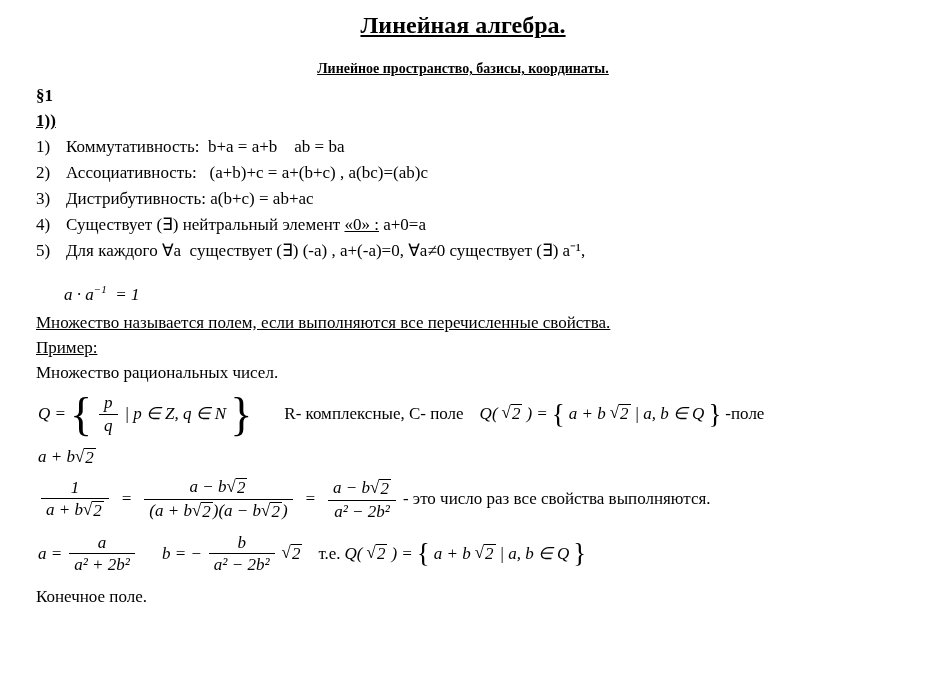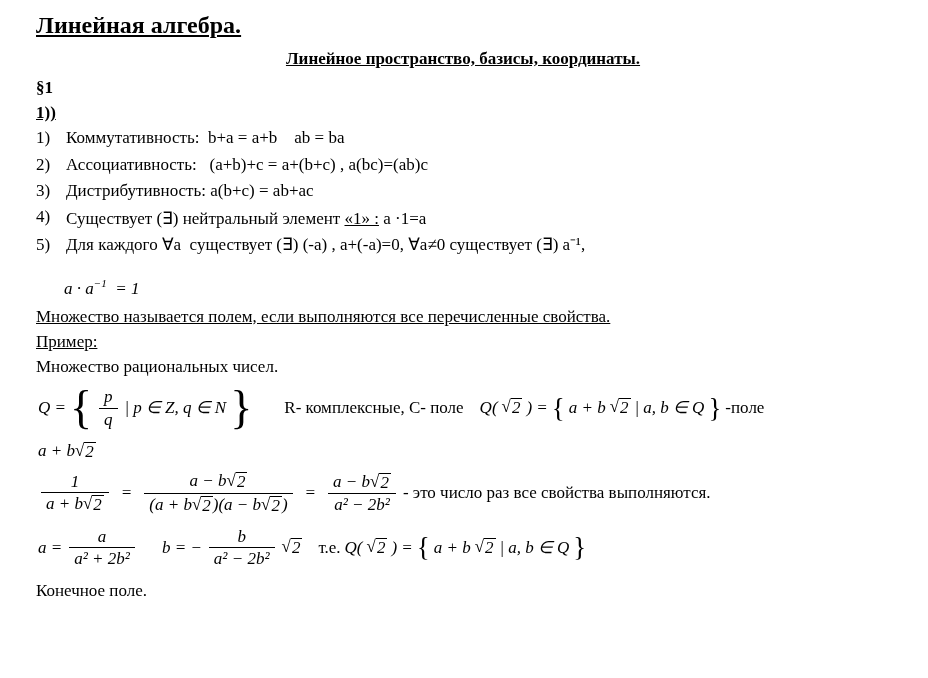--- a/index.html
+++ b/index.html
@@ -7,22 +7,22 @@
   body {
     width: 928px; height: 678px; overflow: hidden;
     font-family: "Liberation Serif", serif;
     font-size: 17px; color: #000; line-height: 1.3;
   }
   .page { padding: 10px 38px 0 36px; }
   .t { white-space: pre-wrap; }
   .b { font-weight: bold; }
   .u { text-decoration: underline; }
   .mi { font-style: italic; }
-  .doc-title { text-align: left; font-size: 24px; font-weight: bold; text-decoration: underline; margin-bottom: 7px; }
-  .doc-subtitle { text-align: center; font-size: 17px; font-weight: bold; text-decoration: underline; margin-bottom: 7px; }
+  .doc-title { text-align: center; font-size: 24px; font-weight: bold; text-decoration: underline; margin-bottom: 19px; }
+  .doc-subtitle { text-align: center; font-size: 14px; font-weight: bold; text-decoration: underline; margin-bottom: 7px; }
   .line { margin-bottom: 3px; }
   .def-par { padding-left: 30px; text-indent: -30px; margin-bottom: 3px; }
   .li { display: flex; margin-bottom: 4px; }
   .li-num { width: 30px; flex: none; }
   .li-body { flex: 1; }
   .li-body .sub { margin-top: 2px; }
   .formula-indent { margin: 20px 0 6px 28px; }
   .frac { display: inline-flex; flex-direction: column; align-items: center; vertical-align: middle; margin: 0 3px; line-height: 1.15; }
   .fnum { align-self: stretch; text-align: center; border-bottom: 1px solid #000; padding: 0 5px 1px; }
   .fden { text-align: center; padding: 1px 5px 0; }
@@ -59,21 +59,21 @@
     <span class="li-num t">2)</span>
     <div class="li-body t">Ассоциативность:   (a+b)+c = a+(b+c) , a(bc)=(ab)c</div>
   </div>
   <div class="li">
     <span class="li-num t">3)</span>
     <div class="li-body t">Дистрибутивность: a(b+c) = ab+ac</div>
   </div>
   <div class="li">
     <span class="li-num t">4)</span>
     <div class="li-body">
-      <div class="sub"><span class="t">Существует (∃) нейтральный элемент </span><span class="u t">«1» :</span><span class="t"> a ·1=a</span></div>
+      <div><span class="t">Существует (∃) нейтральный элемент </span><span class="u t">«0» :</span><span class="t"> a+0=a</span></div>
     </div>
   </div>
   <div class="li">
     <span class="li-num t">5)</span>
     <div class="li-body t">Для каждого ∀a  существует (∃) (-a) , a+(-a)=0, ∀a≠0 существует (∃) a⁻¹,</div>
   </div>
 
   <div class="formula-indent">
     <span class="mi t">a · a</span><sup class="mi t">−1</sup><span class="mi t">  = 1</span>
   </div>

